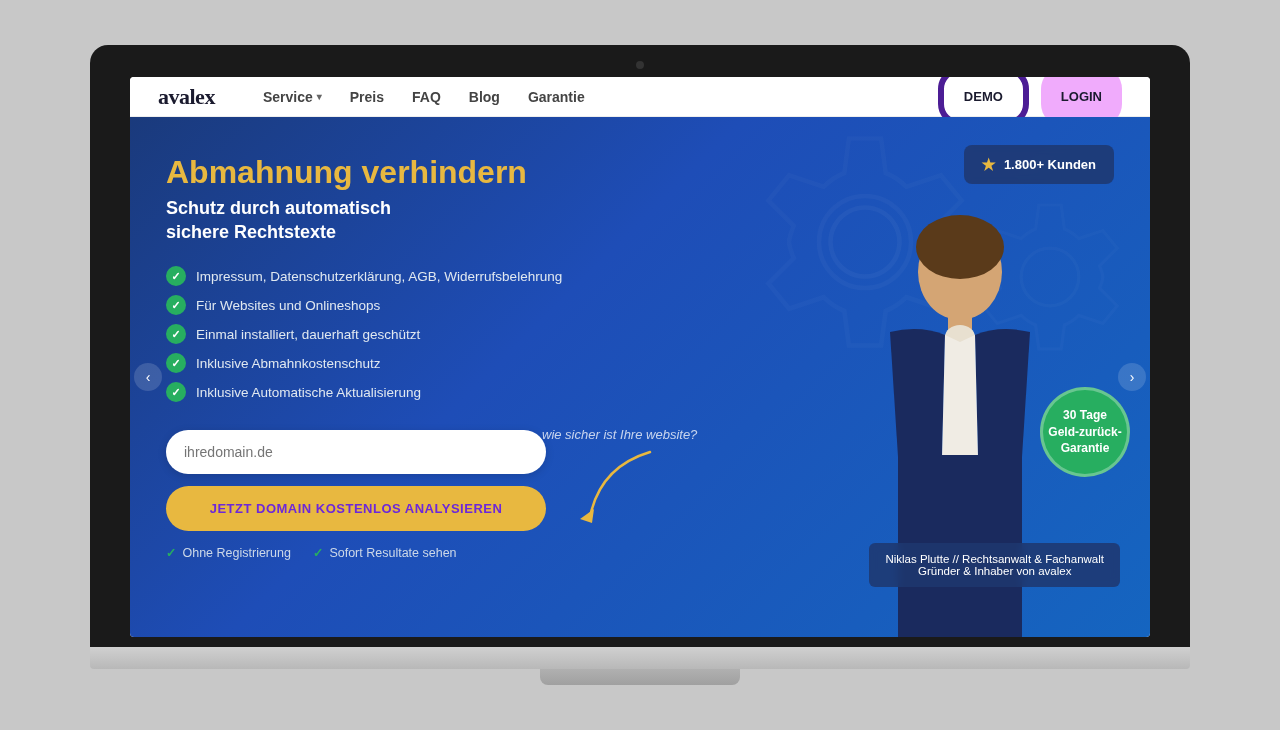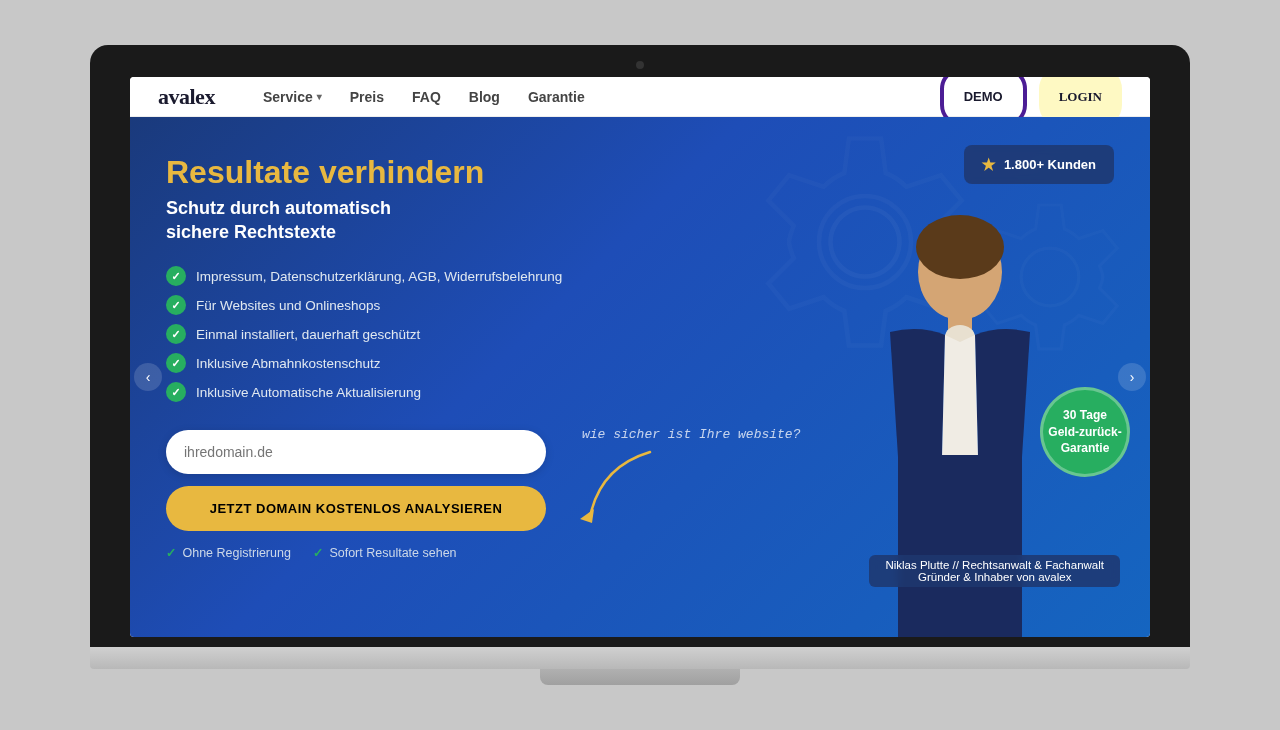--- a/index.html
+++ b/index.html
@@ -94,40 +94,39 @@
       font-size: 10px;
       color: #666;
     }
 
     .nav-buttons {
       display: flex;
       gap: 12px;
     }
 
     .btn-demo {
-      border: 4px solid #4c1d95;
+      border: 6px solid #4c1d95;
       background: transparent;
       color: #1a1a2e;
       padding: 7px 20px;
       border-radius: 22px;
       font-size: 13px;
       font-weight: 600;
       cursor: pointer;
     }
 
     .btn-login {
-      background: #fef9c3;
+      background: #f0abfc;
       border: none;
       color: #1a1a2e;
       padding: 22px 20px;
       border-radius: 22px;
       font-size: 13px;
       font-weight: 700;
       cursor: pointer;
-      font-family: Liberation Serif, serif;
     }
 
     
     .hero {
       background: linear-gradient(135deg, #1a3a7c 0%, #1e4db7 40%, #1565c0 100%);
       padding: 36px 36px 30px 36px;
       position: relative;
       overflow: hidden;
       min-height: 520px;
     }
@@ -195,21 +194,21 @@
       color: #999;
       outline: none;
       box-shadow: 0 2px 8px rgba(0,0,0,0.15);
     }
 
     .btn-analyze {
       display: block;
       width: 380px;
       background: #e8b840;
       border: none;
-      color: #000000;
+      color: #6d28d9;
       padding: 15px;
       border-radius: 28px;
       font-size: 13px;
       font-weight: 800;
       letter-spacing: 0.5px;
       cursor: pointer;
       margin-bottom: 14px;
     }
 
     .hero-sub-checks {
@@ -256,21 +255,21 @@
       z-index: 5;
       border: 3px solid rgba(255,255,255,0.3);
     }
 
     .name-card {
       position: absolute;
       right: 30px;
       bottom: 50px;
       background: rgba(30, 55, 110, 0.85);
       color: #fff;
-      padding: 4px 16px;
+      padding: 10px 16px;
       border-radius: 6px;
       font-size: 11.5px;
       text-align: center;
       z-index: 5;
       backdrop-filter: blur(4px);
     }
 
     .customers-badge {
       position: absolute;
       top: 28px;
@@ -363,21 +362,21 @@
           <path d="M43,5 L57,5 L59,20 Q64,22 68,26 L83,21 L92,32 L81,43 Q83,48 83,50 Q83,52 81,57 L92,68 L83,79 L68,74 Q64,78 59,80 L57,95 L43,95 L41,80 Q36,78 32,74 L17,79 L8,68 L19,57 Q17,52 17,50 Q17,48 19,43 L8,32 L17,21 L32,26 Q36,22 41,20 Z" fill="none" stroke="rgba(255,255,255,0.2)" stroke-width="2"></path>
           <circle cx="50" cy="50" r="20" fill="none" stroke="rgba(255,255,255,0.25)" stroke-width="2"></circle>
         </svg>
 
         <svg class="gear-svg" style="right:20px;top:80px;width:160px;height:160px;" viewBox="0 0 100 100">
           <path d="M43,5 L57,5 L59,20 Q64,22 68,26 L83,21 L92,32 L81,43 Q83,48 83,50 Q83,52 81,57 L92,68 L83,79 L68,74 Q64,78 59,80 L57,95 L43,95 L41,80 Q36,78 32,74 L17,79 L8,68 L19,57 Q17,52 17,50 Q17,48 19,43 L8,32 L17,21 L32,26 Q36,22 41,20 Z" fill="none" stroke="rgba(255,255,255,0.18)" stroke-width="2"></path>
           <circle cx="50" cy="50" r="18" fill="none" stroke="rgba(255,255,255,0.2)" stroke-width="2"></circle>
         </svg>
 
         <div class="hero-left">
-          <div class="hero-title-yellow">Resultate verhindern</div>
+          <div class="hero-title-yellow">Abmahnung verhindern</div>
           <div class="hero-title-white">
             <span>Schutz durch automatisch</span><br>
             <span>sichere Rechtstexte</span>
           </div>
 
           <ul class="hero-checklist">
             <li>
               <span class="check-icon">✓</span>
               <span>Impressum, Datenschutzerklärung, AGB, Widerrufsbelehrung</span>
             </li>
@@ -410,21 +409,21 @@
               <span class="small-check">✓</span>
               <span>Ohne Registrierung</span>
             </span>
             <span>
               <span class="small-check">✓</span>
               <span>Sofort Resultate sehen</span>
             </span>
           </div>
         </div>
 
-        <div style="position:absolute; left:452px; top:310px; z-index:3; color:rgba(255,255,255,0.75); font-size:13px; font-style:italic; font-family:Liberation Mono, monospace;">
+        <div style="position:absolute; left:412px; top:310px; z-index:3; color:rgba(255,255,255,0.75); font-size:13px; font-style:italic; font-family:Liberation Sans, sans-serif;">
           <span>wie sicher ist Ihre website?</span>
         </div>
 
         <svg style="position:absolute;left:440px;top:330px;z-index:3;width:100px;height:80px;" viewBox="0 0 100 80">
           <path d="M 80,5 Q 30,20 20,70" stroke="#e8b840" stroke-width="2.5" fill="none" stroke-linecap="round"></path>
           <polygon points="10,72 24,62 22,76" fill="#e8b840"></polygon>
         </svg>
 
         <div style="position:absolute; right:60px; bottom:0; width:260px; height:430px; z-index:2; overflow:hidden;">
           

